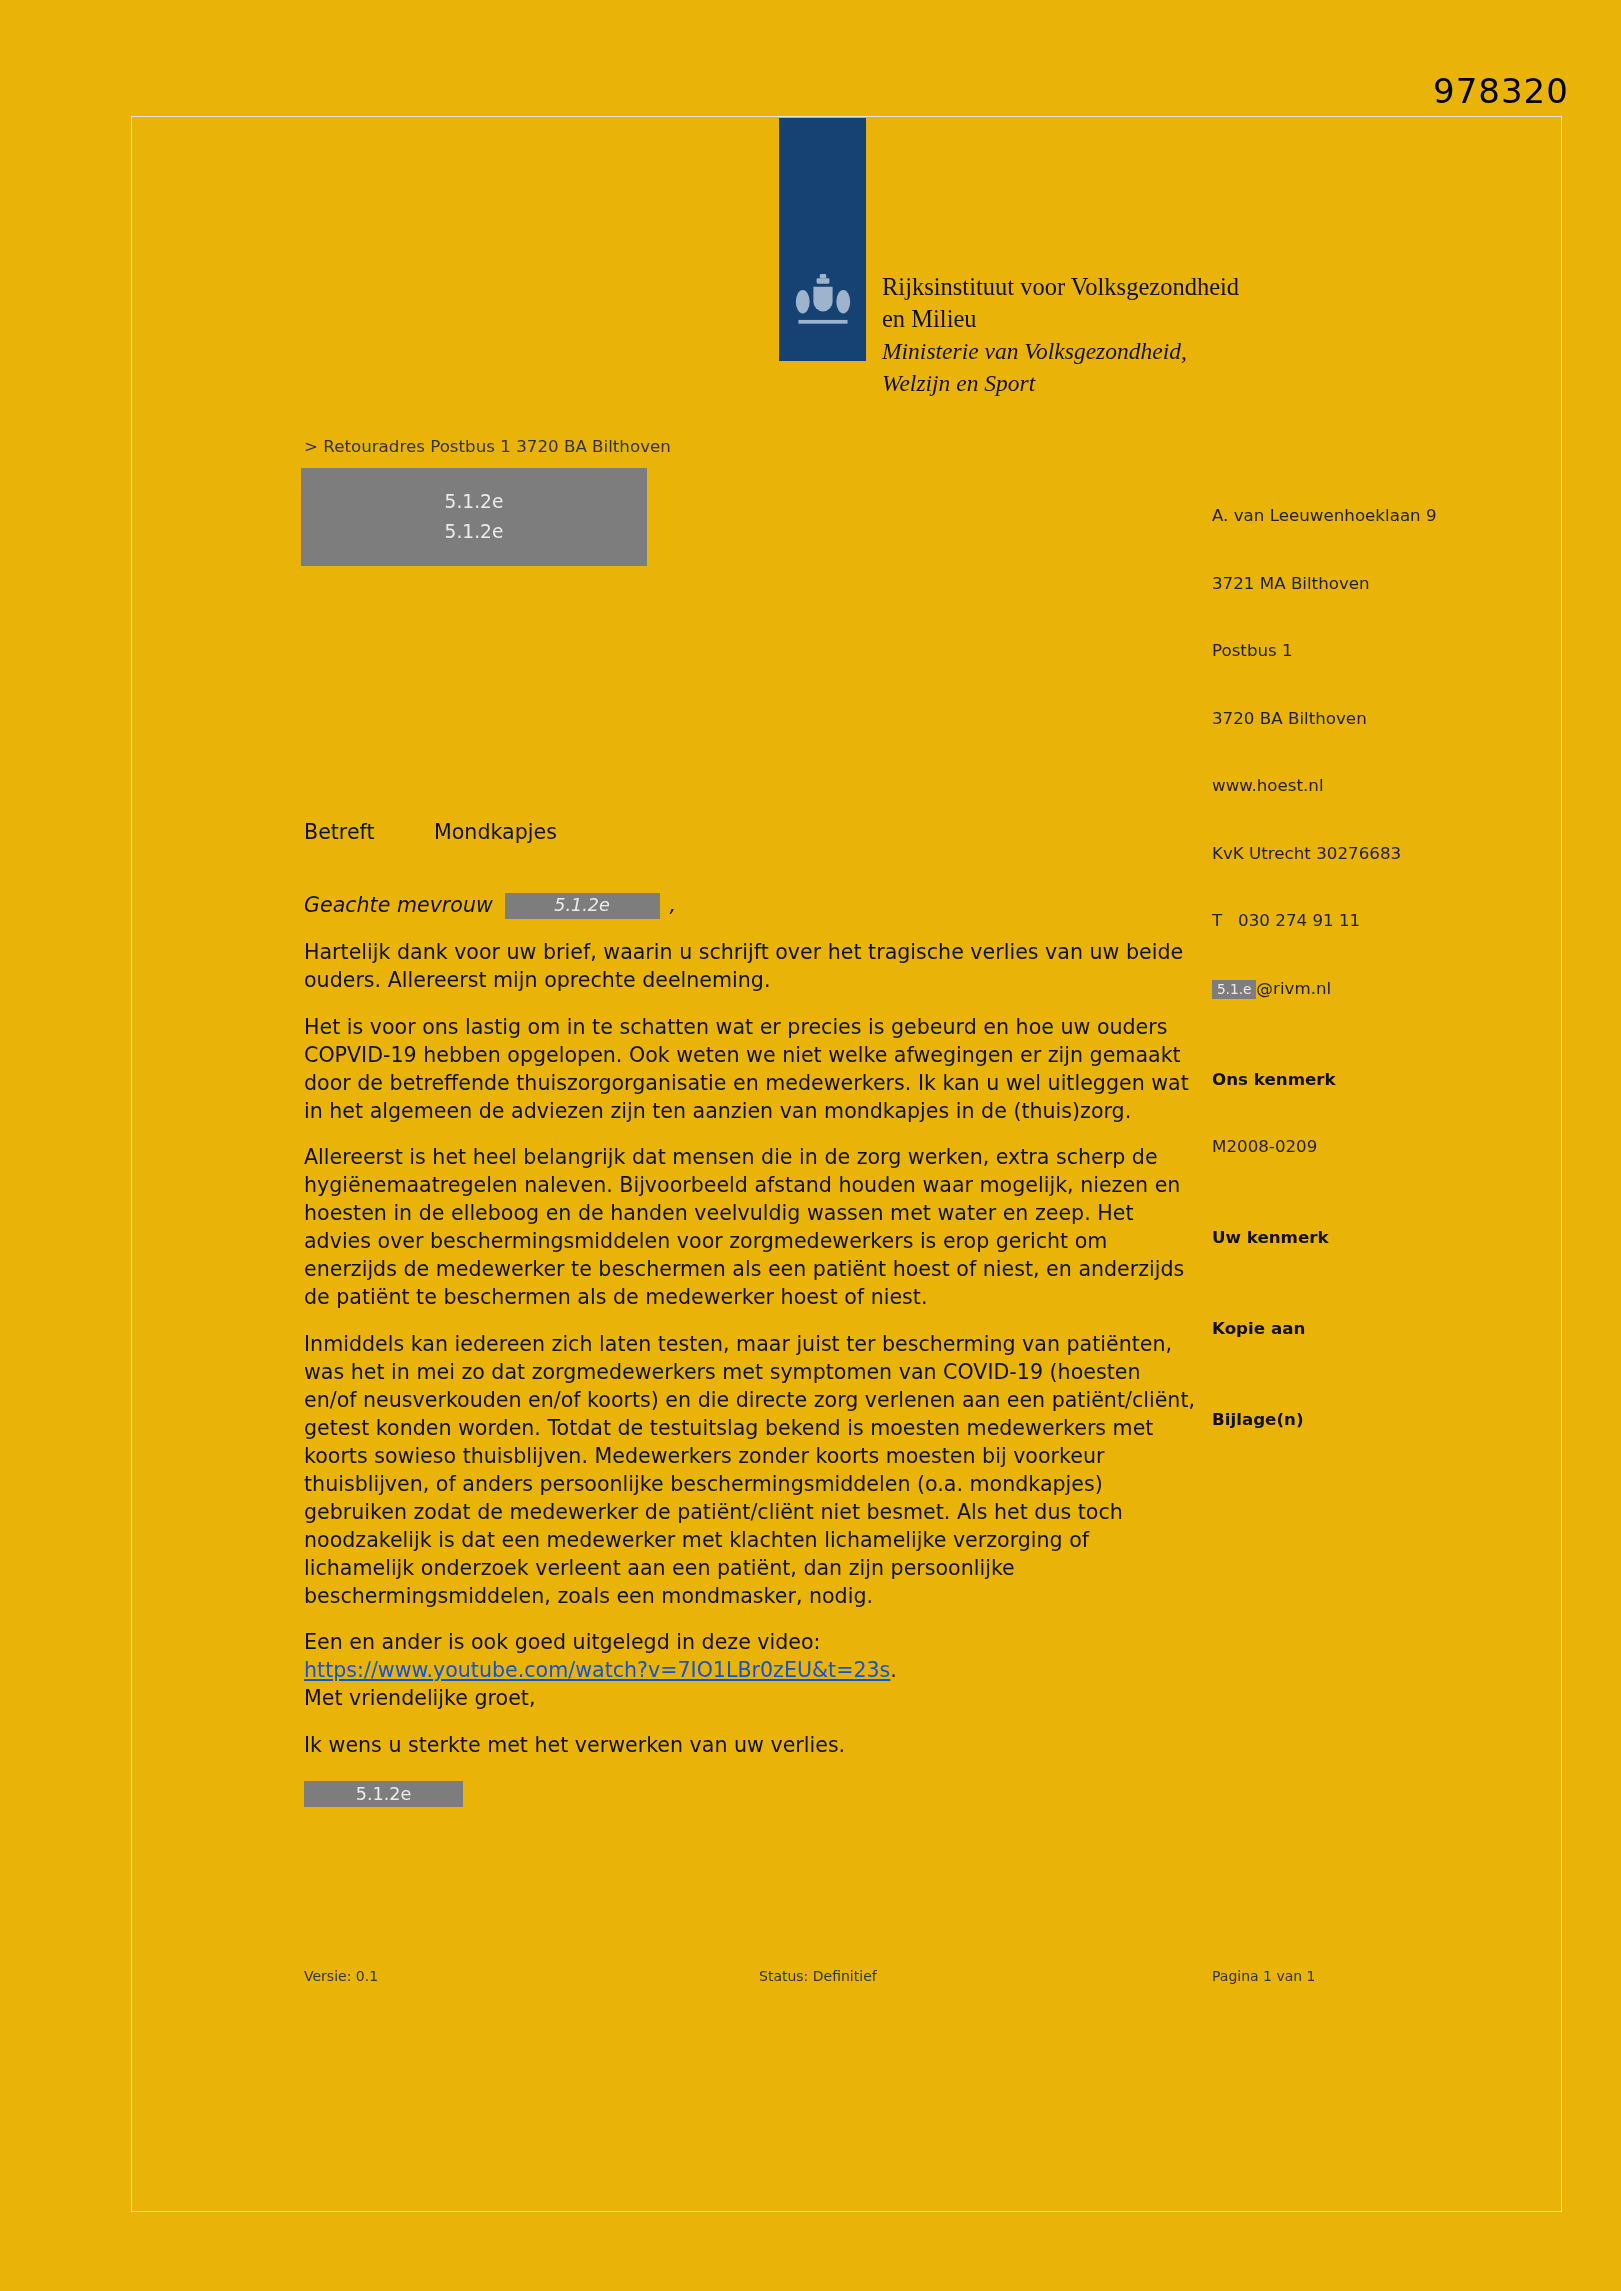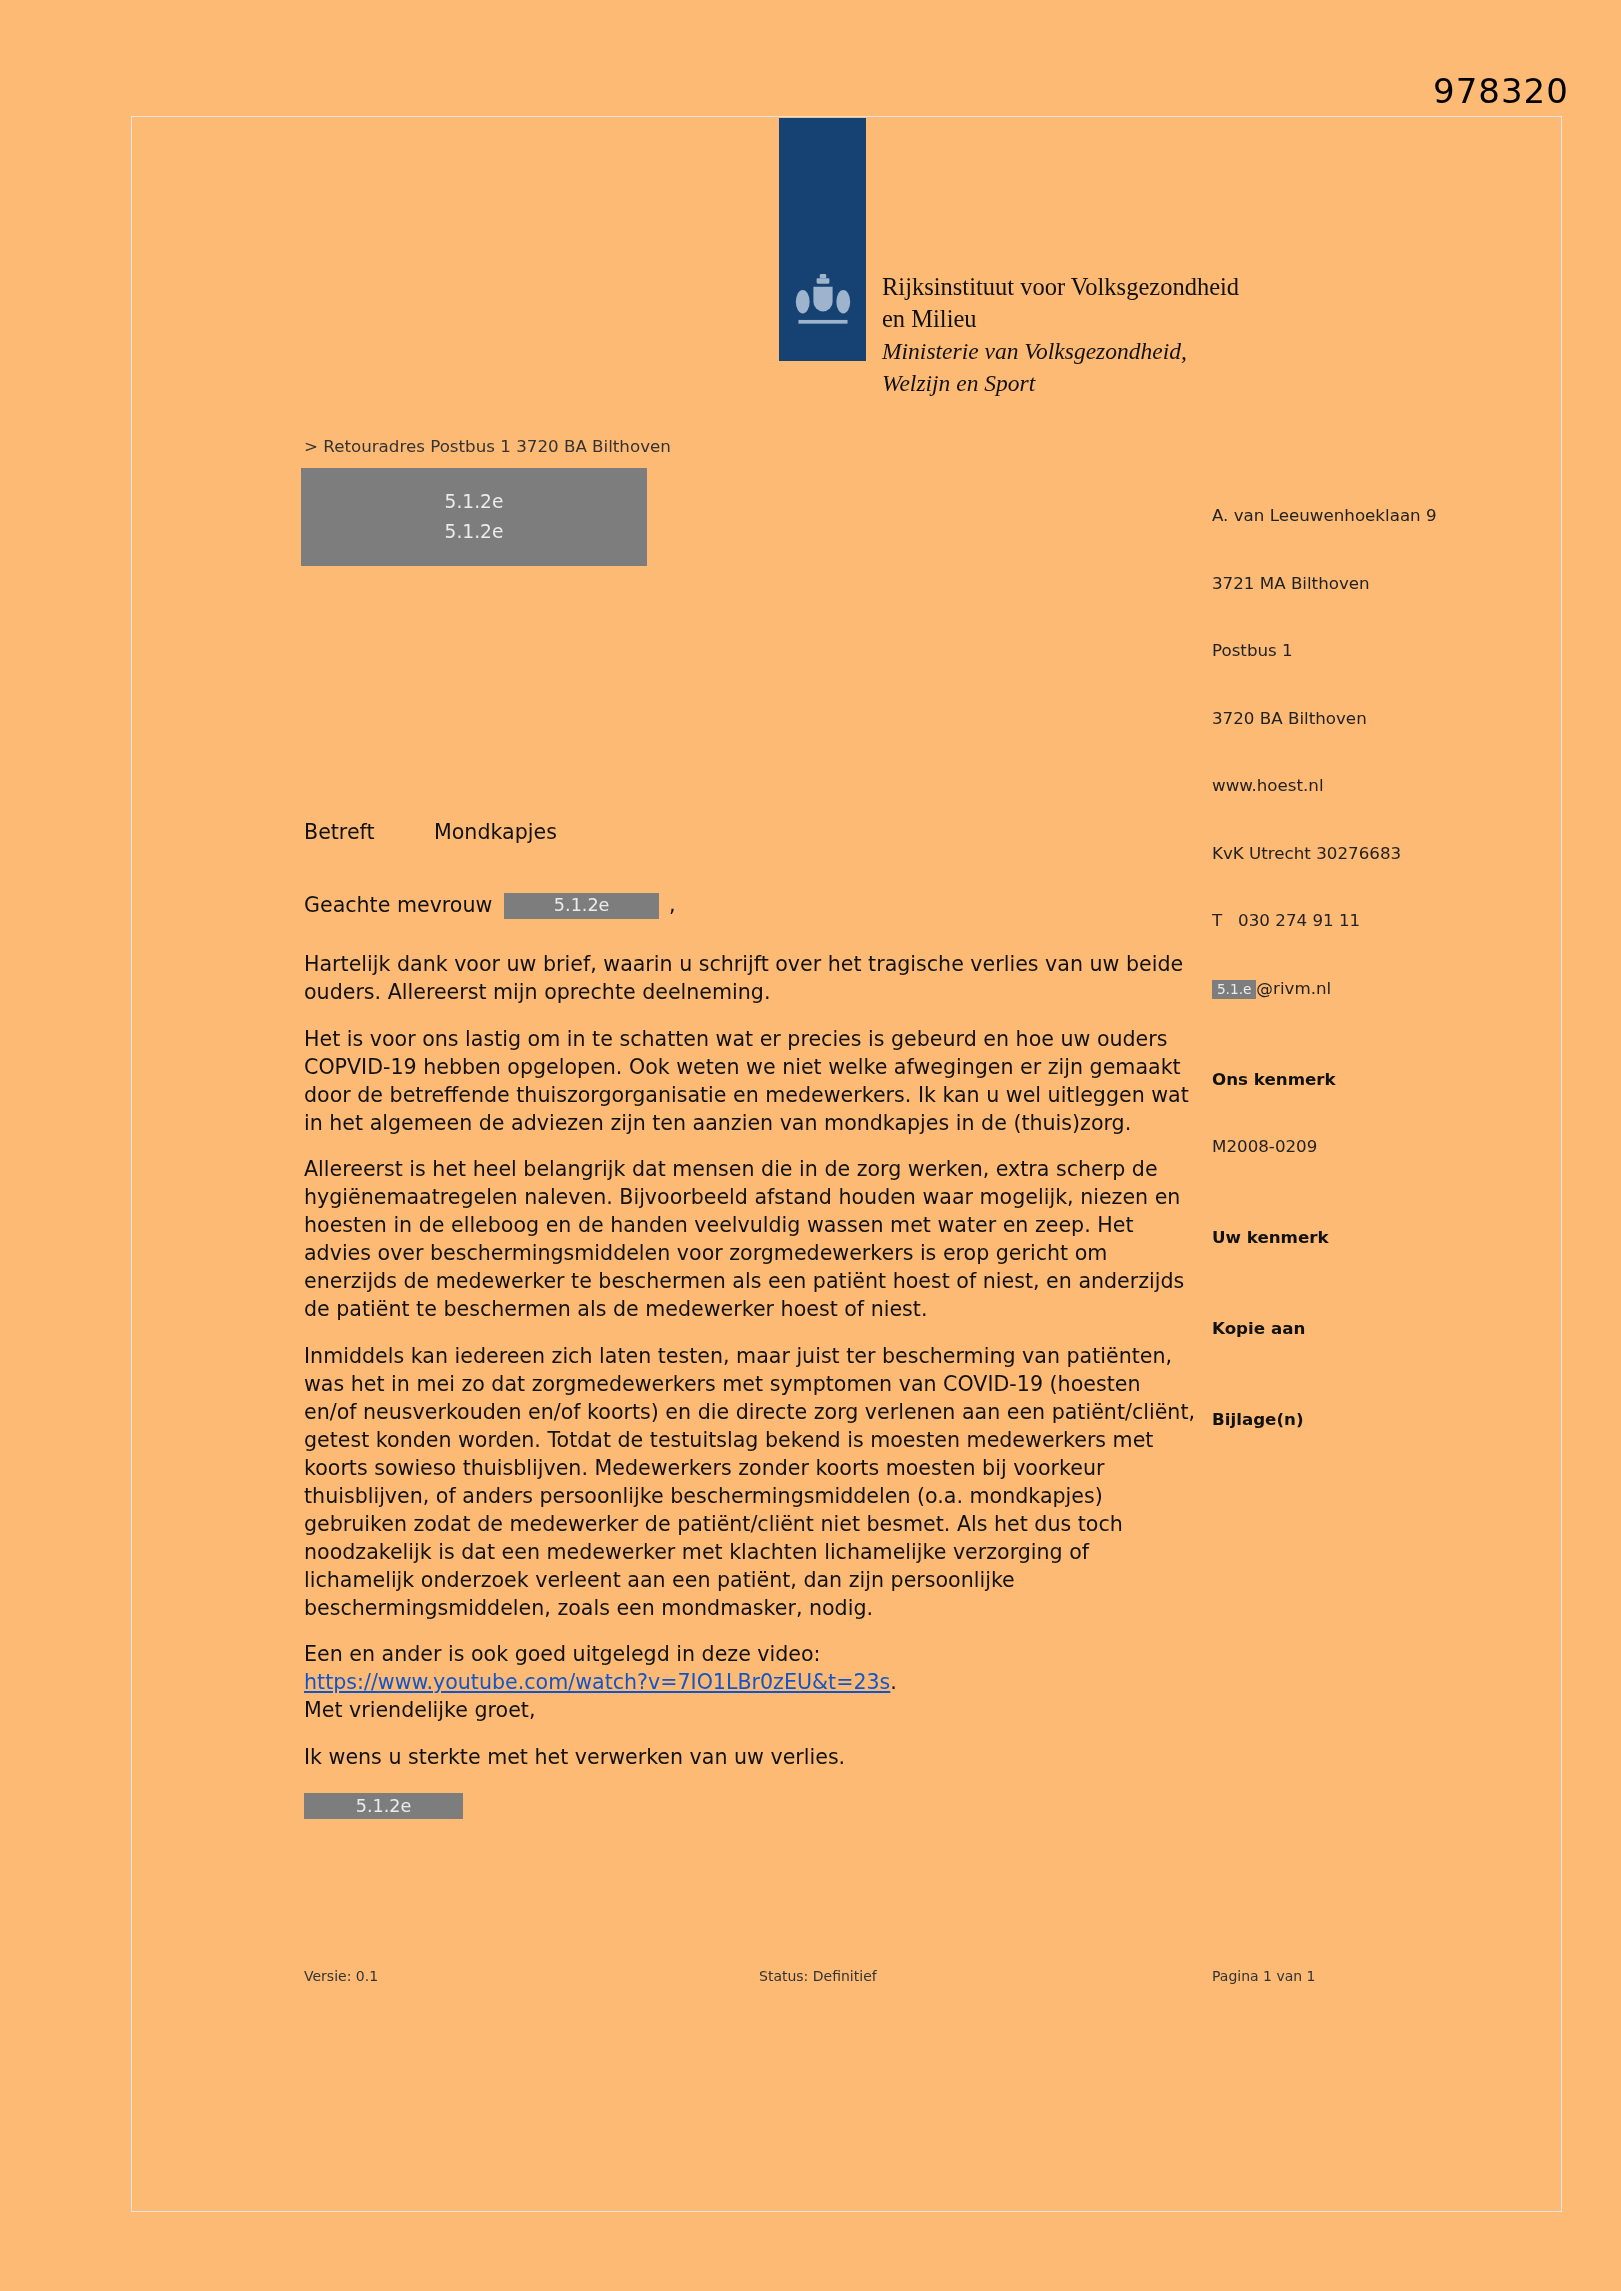--- a/index.html
+++ b/index.html
@@ -1,19 +1,19 @@
 <!DOCTYPE html>
 <html><head>
 <meta charset="utf-8">
 <style>
   html,body { margin:0; padding:0; background:#ffffff; }
   .page {
     position:relative;
     width:1621px; height:2292px;
-    background:#fdba74;
+    background:#eab308;
     font-family:"DejaVu Sans", sans-serif;
     color:#1a1a1a;
     overflow:hidden;
   }
   .scan-border {
     position:absolute; left:131px; top:116px; width:1429px; height:2094px;
     border:1px solid #e4e4e4;
   }
   .doc-number {
     position:absolute; left:1433px; top:71px;
@@ -55,21 +55,21 @@
   .redaction-chip {
     display:inline-block; background:#7d7d7d; color:#ececec;
     font-size:13.7px; line-height:17.6px; padding:1px 4.9px; vertical-align:baseline;
   }
   
   .content {
     position:absolute; left:304px; top:818px; width:892px;
     font-size:20.6px; line-height:28px; color:#111;
   }
   .meta-row .meta-label { display:inline-block; width:130px; }
-  .salutation { margin-top:45px; margin-bottom:31px; }
+  .salutation { margin-top:45px; margin-bottom:19px;font-style:italic; }
   .inline-redaction {
     display:inline-block; background:#7d7d7d; color:#ececec;
     width:155px; height:25.5px; line-height:25.5px; text-align:center;
     font-size:17.6px; vertical-align:middle; margin-left:11.8px;
   }
   .salutation .suffix { margin-left:9.8px; }
   .para { margin:0 0 18.6px 0; }
   .video-line { margin:0; }
   .video-link { color:#1155CC; text-decoration:underline;margin-top:28px; }
   .closing-block { margin-top:18.6px; }

